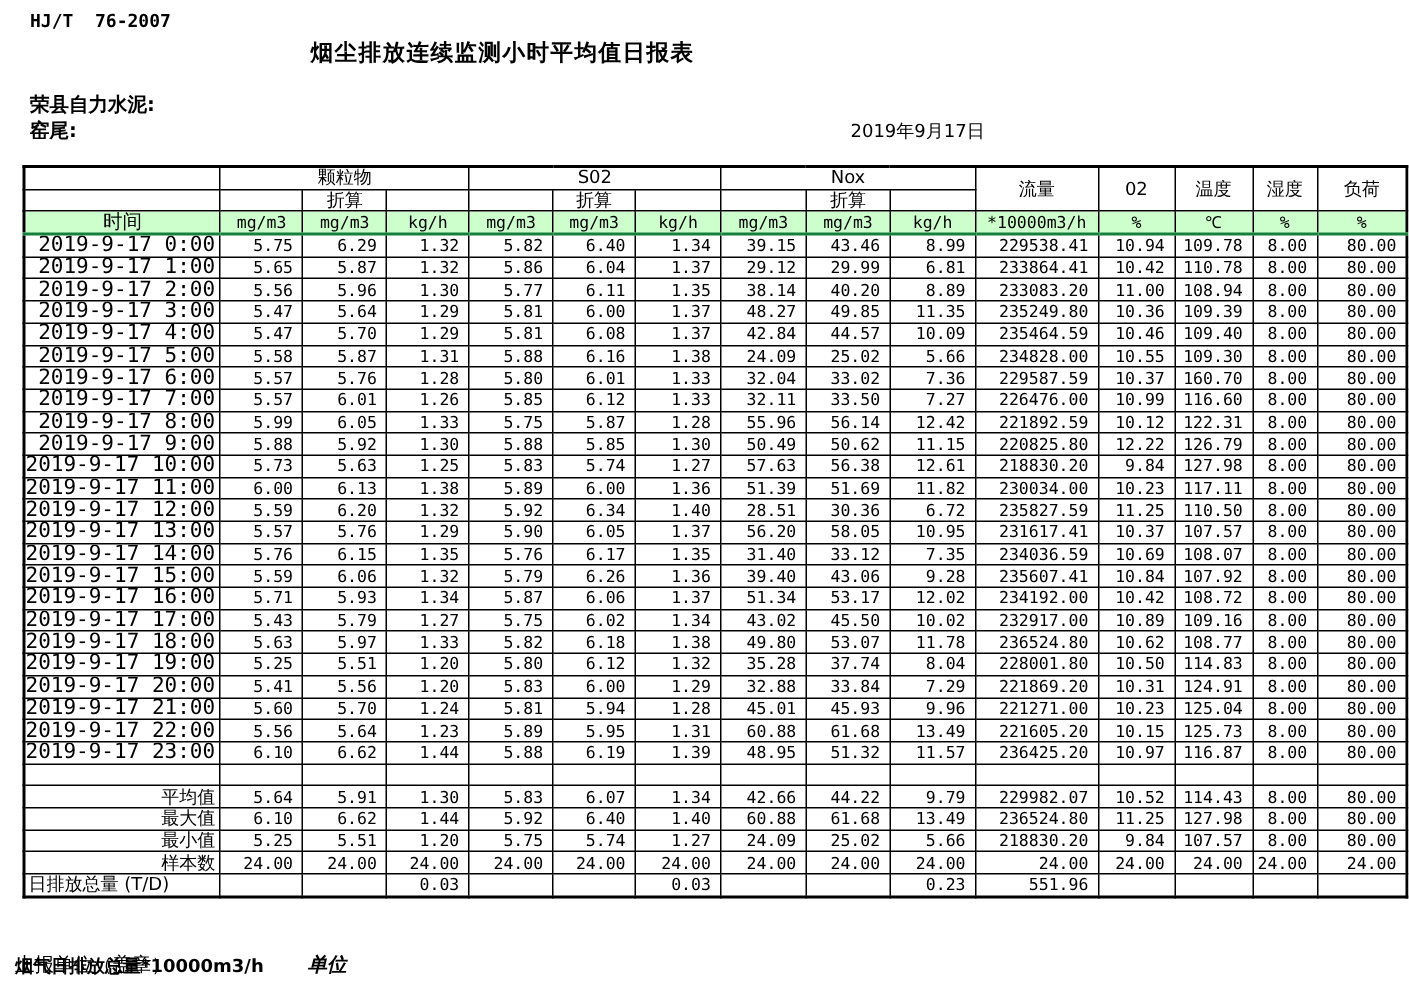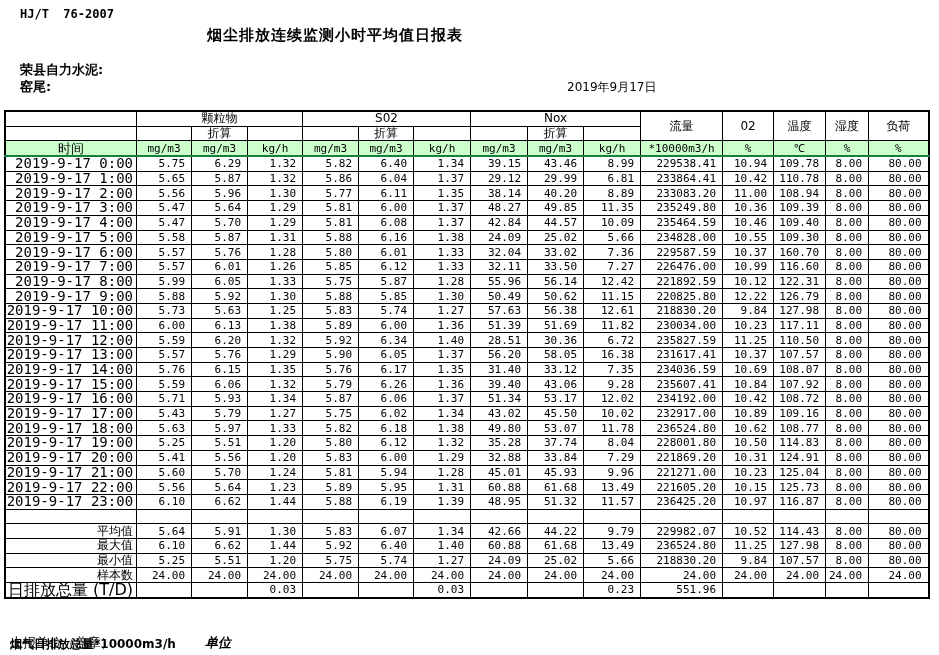--- a/index.html
+++ b/index.html
@@ -8,42 +8,42 @@
     background:#ffffff;color:#000;
     font-family:"DejaVu Sans","Liberation Sans",sans-serif;
     overflow:hidden;
   }
   .abs{position:absolute;white-space:pre;}
   #std-ref{left:20px;top:7px;font-size:12px;font-weight:bold;font-family:"DejaVu Sans Mono",monospace;}
   #page-title{left:207px;top:26px;font-size:15px;font-weight:bold;letter-spacing:1px;}
   #company-name{left:20px;top:61px;font-size:13px;font-weight:bold;}
   #location-label{left:20px;top:78px;font-size:13px;font-weight:bold;}
   #report-date{left:567px;top:79px;font-size:12px;}
-  #sheet{position:absolute;left:4px;top:110px;}
+  #sheet{position:absolute;left:15px;top:110px;}
   table{
     border-collapse:collapse;table-layout:fixed;
     border:2px solid #000;
     font-family:"DejaVu Sans Mono","DejaVu Sans",monospace;
   }
   td{
     border:1px solid #000;
     height:13.7px;line-height:13px;
     padding:0;font-size:11px;
     overflow:hidden;white-space:nowrap;
     text-align:right;
   }
   thead td{text-align:center;font-family:"DejaVu Sans","Liberation Sans",sans-serif;font-size:12px;}
   tr.units-row td{
     background:var(--header-green,#ccffcc);
     border-bottom:2px solid #15803d;
     font-family:"DejaVu Sans Mono",monospace;font-size:11px;
   }
   tr.units-row td.time-header{font-family:"DejaVu Sans",sans-serif;font-size:13px;}
   td.time-cell{padding-right:3px;font-size:14px;}
-  td.time-cell.left{text-align:left;padding-left:2px;font-family:"DejaVu Sans",sans-serif;font-size:16px;margin-left:8px;}
+  td.time-cell.left{text-align:left;padding-left:2px;font-family:"DejaVu Sans",sans-serif;font-size:12px;margin-left:8px;}
   td.num-cell{padding-right:6px;}
   td.summary-label{font-family:"DejaVu Sans",sans-serif;font-size:12px;padding-right:3px;}
   #footer-line1{left:10px;top:617px;font-size:12px;font-weight:bold;font-family:"DejaVu Sans","DejaVu Sans Mono",sans-serif;margin-top:19px;}
   #footer-line2{left:10px;top:634px;font-size:13px;font-weight:normal;}
   #footer-unit{left:205px;top:634px;font-size:13px;font-weight:bold;font-style:italic;}
 </style>
 </head>
 <body>
 
 <div class="abs" id="std-ref">HJ/T  76-2007</div>
@@ -338,21 +338,21 @@
         <tr>
           <td class="time-cell">2019-9-17 13:00</td>
           <td class="num-cell">5.57</td>
           <td class="num-cell">5.76</td>
           <td class="num-cell">1.29</td>
           <td class="num-cell">5.90</td>
           <td class="num-cell">6.05</td>
           <td class="num-cell">1.37</td>
           <td class="num-cell">56.20</td>
           <td class="num-cell">58.05</td>
-          <td class="num-cell">16.38</td>
+          <td class="num-cell">10.95</td>
           <td class="num-cell">231617.41</td>
           <td class="num-cell">10.37</td>
           <td class="num-cell">107.57</td>
           <td class="num-cell">8.00</td>
           <td class="num-cell">80.00</td>
         </tr>
         <tr>
           <td class="time-cell">2019-9-17 14:00</td>
           <td class="num-cell">5.76</td>
           <td class="num-cell">6.15</td>

